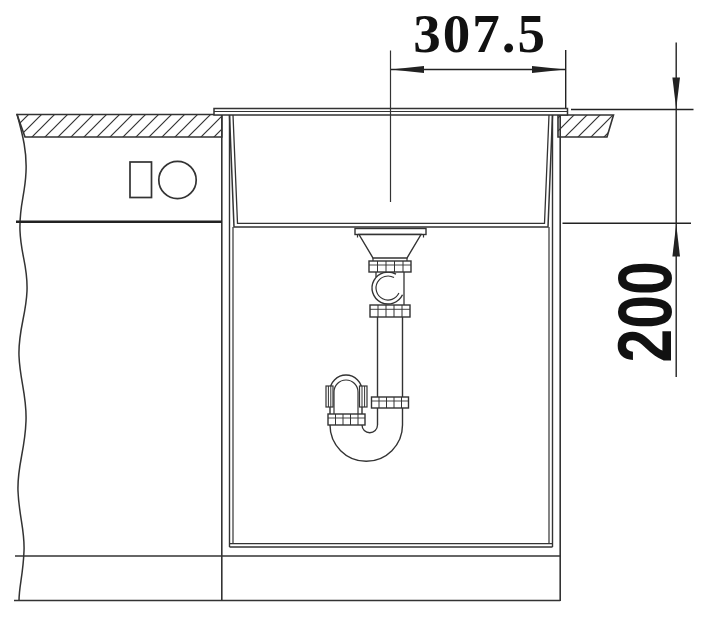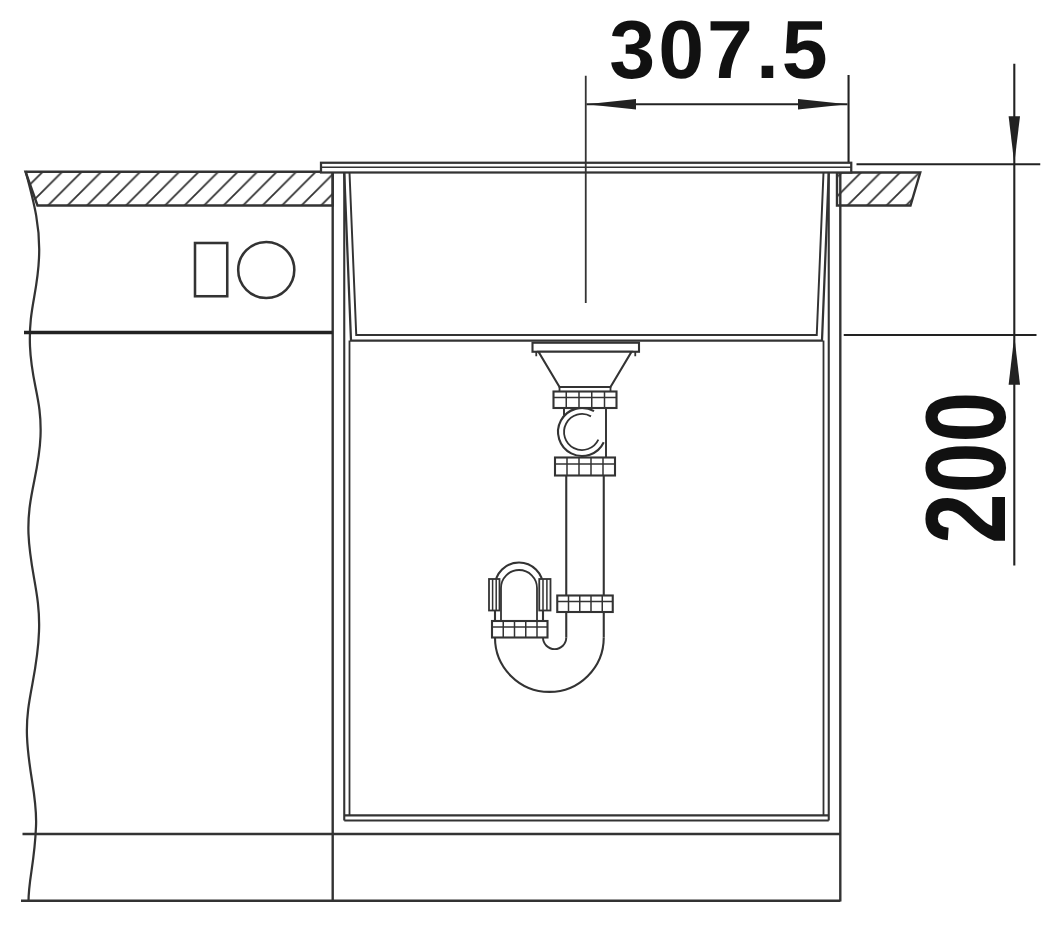--- a/index.html
+++ b/index.html
@@ -14,21 +14,21 @@
   .dim-text{
     position:absolute;
     color:#111111;
     font-weight:bold;
     white-space:nowrap;
     text-align:center;
     user-select:none;
   }
   #dim-width{
     left:385px;top:6px;width:190px;
-    font-size:55px;line-height:1;letter-spacing:2px;
+    font-size:55px;line-height:1;letter-spacing:2px;font-family:Liberation Serif, serif;
   }
   #dim-depth{
     left:583px;top:271px;width:124px;height:84px;
     font-size:76px;line-height:84px;
     transform:rotate(-90deg) scaleX(0.8);
   }
 </style>
 </head>
 <body>
 

